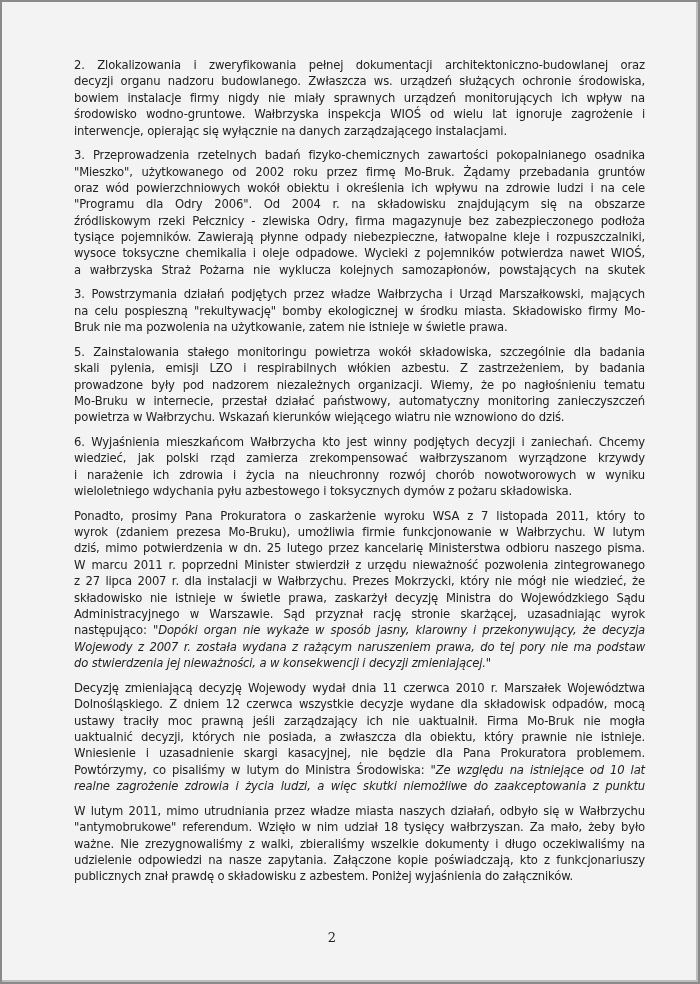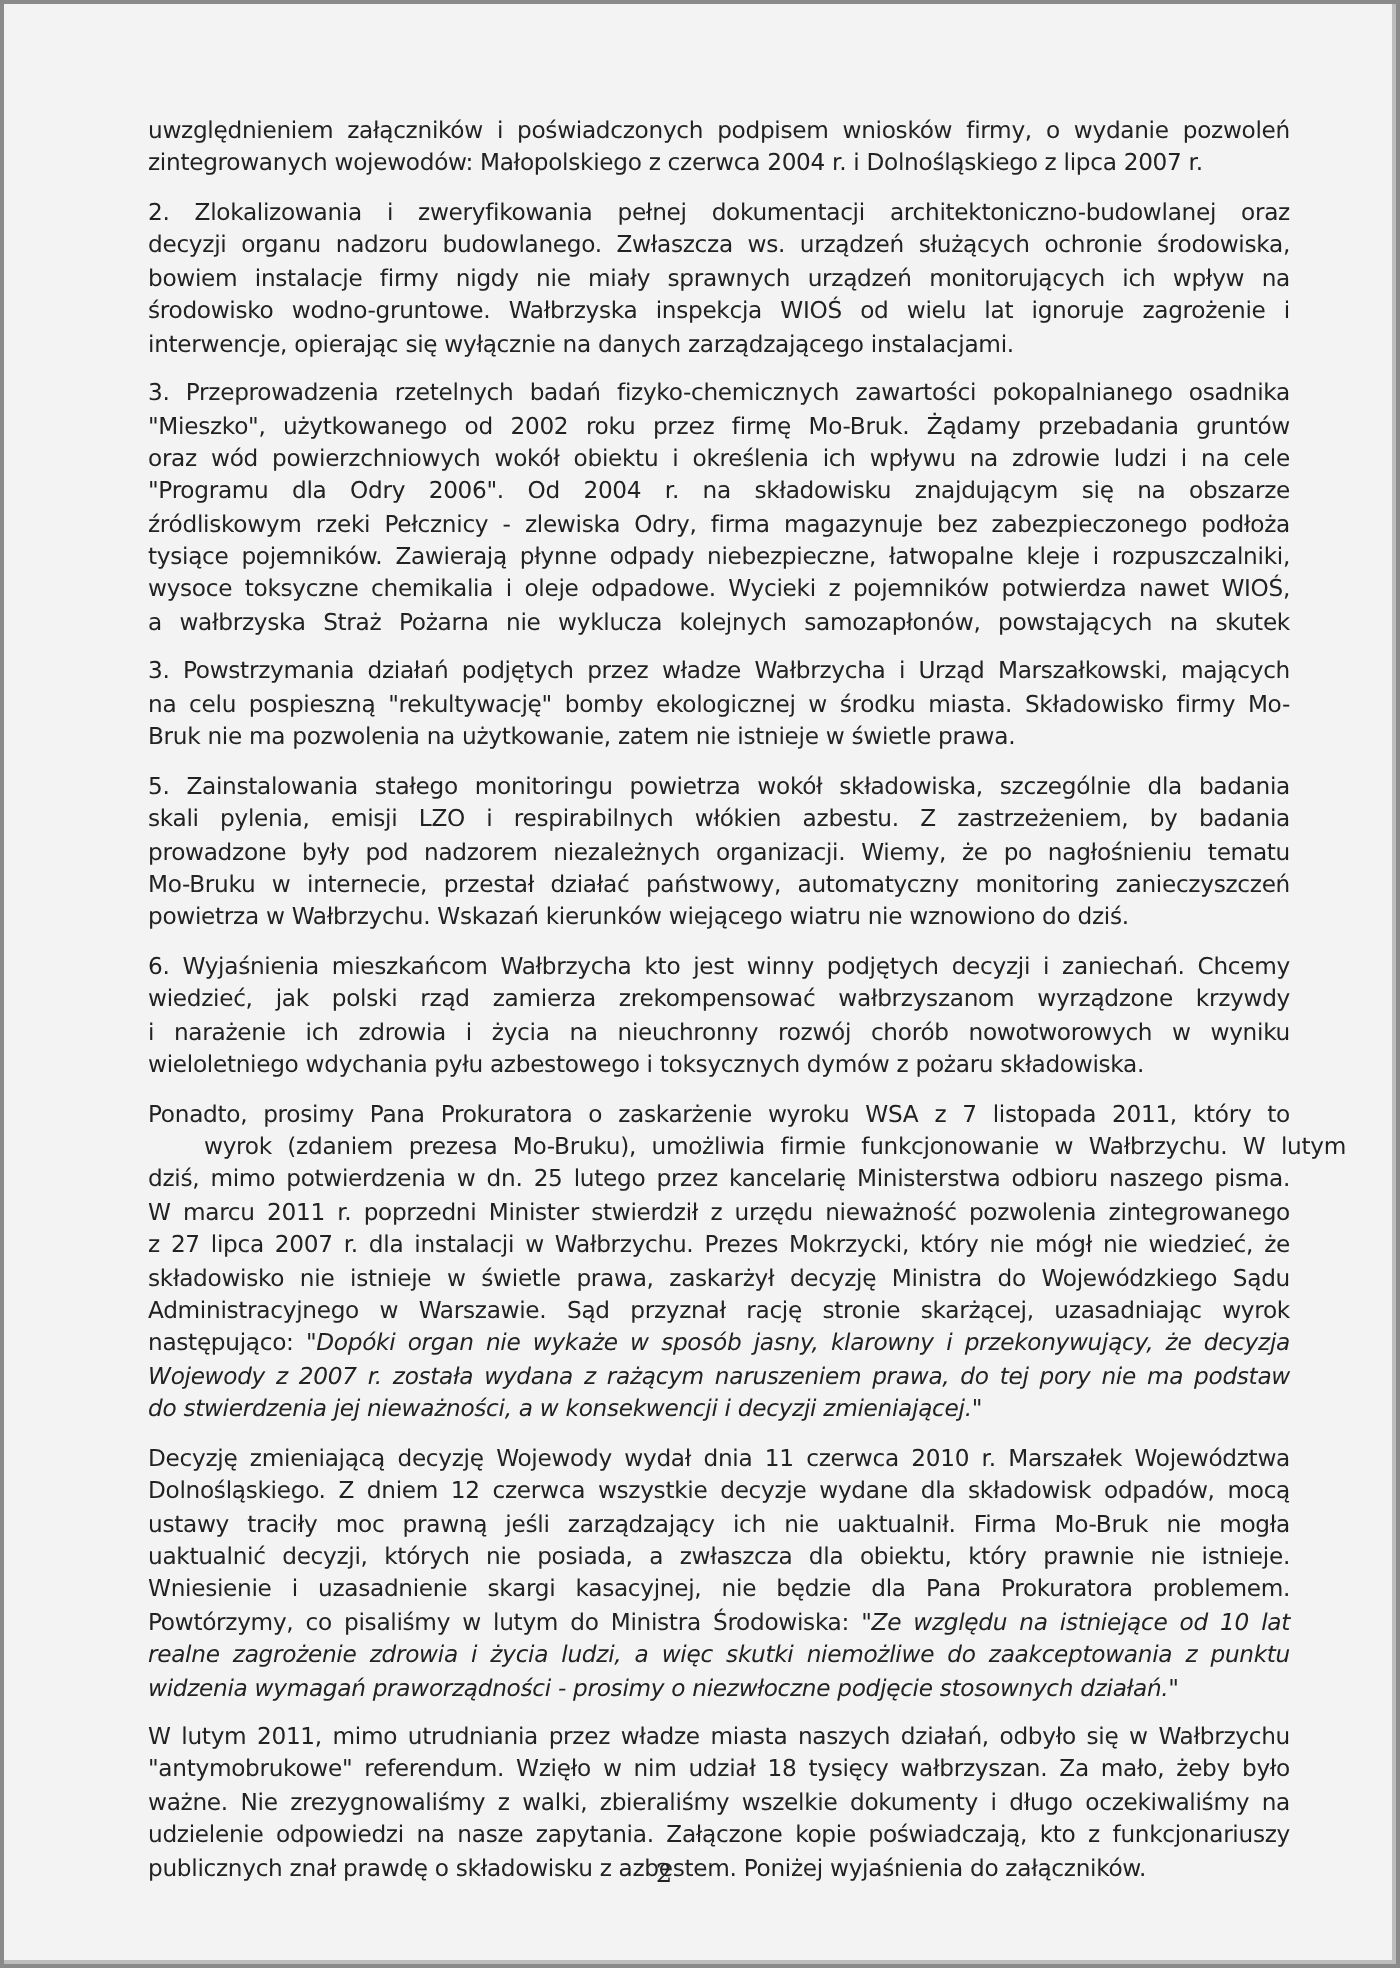--- a/index.html
+++ b/index.html
@@ -35,24 +35,20 @@
     text-align: center;
     font-family: "DejaVu Serif", serif; font-size: 13px; color: #222;
   }
 </style>
 </head>
 <body>
 
 <div class="page">
   <div class="body-text">
 
-    <p class="para">
-      <span class="line" style="white-space: nowrap; display: block; width: 571px;">uwzględnieniem załączników i poświadczonych podpisem wniosków firmy, o wydanie pozwoleń</span>
-      <span class="line last" style="white-space: nowrap; display: block; width: 571px;">zintegrowanych wojewodów: Małopolskiego z czerwca 2004 r. i  Dolnośląskiego z lipca 2007 r.</span>
-    </p>
 
     <p class="para">
       <span class="line" style="white-space: nowrap; display: block; width: 571px;">2. Zlokalizowania i zweryfikowania pełnej dokumentacji architektoniczno-budowlanej oraz</span>
       <span class="line" style="white-space: nowrap; display: block; width: 571px;">decyzji organu nadzoru budowlanego. Zwłaszcza ws. urządzeń służących ochronie środowiska,</span>
       <span class="line" style="white-space: nowrap; display: block; width: 571px;">bowiem instalacje firmy nigdy nie miały sprawnych urządzeń monitorujących ich wpływ na</span>
       <span class="line" style="white-space: nowrap; display: block; width: 571px;">środowisko wodno-gruntowe. Wałbrzyska inspekcja WIOŚ od wielu lat ignoruje zagrożenie i</span>
       <span class="line last" style="white-space: nowrap; display: block; width: 571px;">interwencje, opierając się wyłącznie na danych zarządzającego instalacjami.</span>
     </p>
 
     <p class="para">
@@ -82,40 +78,39 @@
 
     <p class="para">
       <span class="line" style="white-space: nowrap; display: block; width: 571px;">6. Wyjaśnienia mieszkańcom Wałbrzycha kto jest winny podjętych decyzji i zaniechań. Chcemy</span>
       <span class="line" style="white-space: nowrap; display: block; width: 571px;">wiedzieć, jak polski rząd zamierza zrekompensować wałbrzyszanom wyrządzone krzywdy</span>
       <span class="line" style="white-space: nowrap; display: block; width: 571px;">i narażenie ich zdrowia i życia na nieuchronny rozwój chorób nowotworowych w wyniku</span>
       <span class="line last" style="white-space: nowrap; display: block; width: 571px;">wieloletniego wdychania pyłu azbestowego i toksycznych dymów z pożaru składowiska.</span>
     </p>
 
     <p class="para">
       <span class="line" style="white-space: nowrap; display: block; width: 571px;">Ponadto, prosimy Pana Prokuratora o zaskarżenie wyroku WSA z 7 listopada 2011, który to</span>
-      <span class="line" style="white-space: nowrap; display: block; width: 571px; margin-left: 28px;">wyrok (zdaniem prezesa Mo-Bruku), umożliwia firmie funkcjonowanie w Wałbrzychu. W lutym</span>
+      <span class="line" style="white-space: nowrap; display: block; width: 571px;">wyrok (zdaniem prezesa Mo-Bruku), umożliwia firmie funkcjonowanie w Wałbrzychu. W lutym</span>
       <span class="line" style="white-space: nowrap; display: block; width: 571px;">dziś, mimo potwierdzenia w dn. 25 lutego przez kancelarię Ministerstwa odbioru naszego pisma.</span>
       <span class="line" style="white-space: nowrap; display: block; width: 571px;">W marcu 2011 r. poprzedni Minister stwierdził z urzędu nieważność pozwolenia zintegrowanego</span>
       <span class="line" style="white-space: nowrap; display: block; width: 571px;">z 27 lipca 2007 r. dla instalacji w Wałbrzychu. Prezes Mokrzycki, który nie mógł nie wiedzieć, że</span>
       <span class="line" style="white-space: nowrap; display: block; width: 571px;">składowisko nie istnieje w świetle prawa, zaskarżył decyzję Ministra do Wojewódzkiego Sądu</span>
       <span class="line" style="white-space: nowrap; display: block; width: 571px;">Administracyjnego w Warszawie. Sąd przyznał rację stronie skarżącej, uzasadniając wyrok</span>
       <span class="line" style="white-space: nowrap; display: block; width: 571px;"><span>następująco: </span><span class="q">"Dopóki organ nie wykaże w sposób jasny, klarowny i przekonywujący, że decyzja</span></span>
       <span class="line q" style="white-space: nowrap; display: block; width: 571px;">Wojewody z 2007 r. została wydana z rażącym naruszeniem prawa, do tej pory nie ma podstaw</span>
       <span class="line last q" style="white-space: nowrap; display: block; width: 571px;">do stwierdzenia jej nieważności, a w konsekwencji i decyzji zmieniającej."</span>
     </p>
 
     <p class="para">
       <span class="line" style="white-space: nowrap; display: block; width: 571px;">Decyzję zmieniającą decyzję Wojewody wydał dnia 11 czerwca 2010 r. Marszałek Województwa</span>
       <span class="line" style="white-space: nowrap; display: block; width: 571px;">Dolnośląskiego. Z dniem 12 czerwca wszystkie decyzje wydane dla składowisk odpadów, mocą</span>
       <span class="line" style="white-space: nowrap; display: block; width: 571px;">ustawy traciły moc prawną jeśli zarządzający ich nie uaktualnił. Firma Mo-Bruk nie mogła</span>
       <span class="line" style="white-space: nowrap; display: block; width: 571px;">uaktualnić decyzji, których nie posiada, a zwłaszcza dla obiektu, który prawnie nie istnieje.</span>
       <span class="line" style="white-space: nowrap; display: block; width: 571px;">Wniesienie i uzasadnienie skargi kasacyjnej, nie będzie dla Pana Prokuratora problemem.</span>
       <span class="line" style="white-space: nowrap; display: block; width: 571px;"><span>Powtórzymy, co pisaliśmy w lutym do Ministra Środowiska: </span><span class="q">"Ze względu na istniejące od 10 lat</span></span>
       <span class="line q" style="white-space: nowrap; display: block; width: 571px;">realne zagrożenie zdrowia i życia ludzi, a więc skutki niemożliwe do zaakceptowania z punktu</span>
-      <span class="line last q" style="white-space: nowrap; display: block; width: 571px;">widzenia wymagań praworządności - prosimy o niezwłoczne podjęcie stosownych działań."</span>
     </p>
 
     <p class="para">
       <span class="line" style="white-space: nowrap; display: block; width: 571px;">W lutym 2011, mimo utrudniania przez władze miasta naszych działań, odbyło się w Wałbrzychu</span>
       <span class="line" style="white-space: nowrap; display: block; width: 571px;">"antymobrukowe" referendum. Wzięło w nim udział 18 tysięcy wałbrzyszan. Za mało, żeby było</span>
       <span class="line" style="white-space: nowrap; display: block; width: 571px;">ważne. Nie zrezygnowaliśmy z walki, zbieraliśmy wszelkie dokumenty i długo oczekiwaliśmy na</span>
       <span class="line" style="white-space: nowrap; display: block; width: 571px;">udzielenie odpowiedzi na nasze zapytania. Załączone kopie poświadczają, kto z funkcjonariuszy</span>
       <span class="line last" style="white-space: nowrap; display: block; width: 571px;">publicznych znał prawdę o składowisku z azbestem. Poniżej wyjaśnienia do załączników.</span>
     </p>
 

